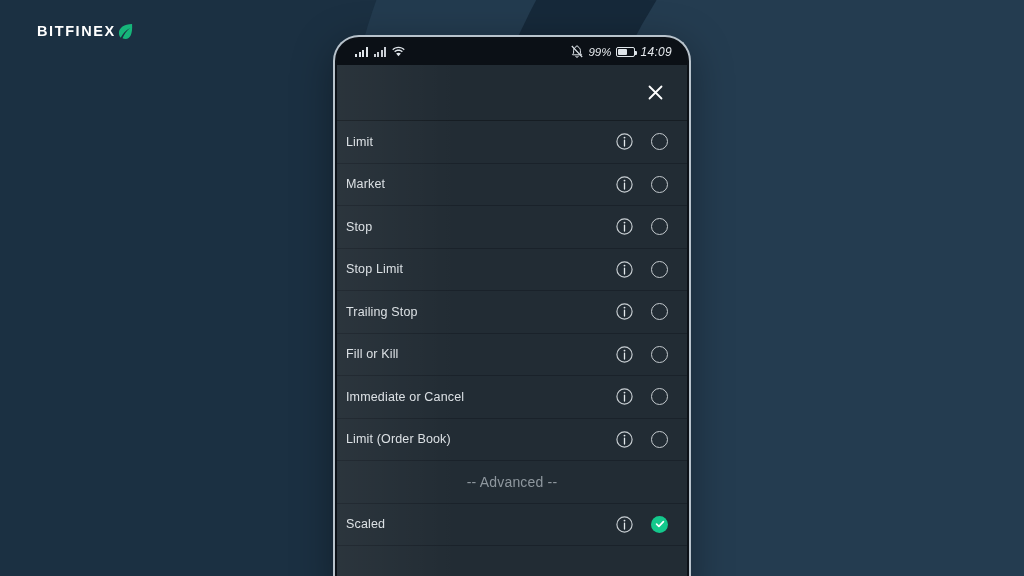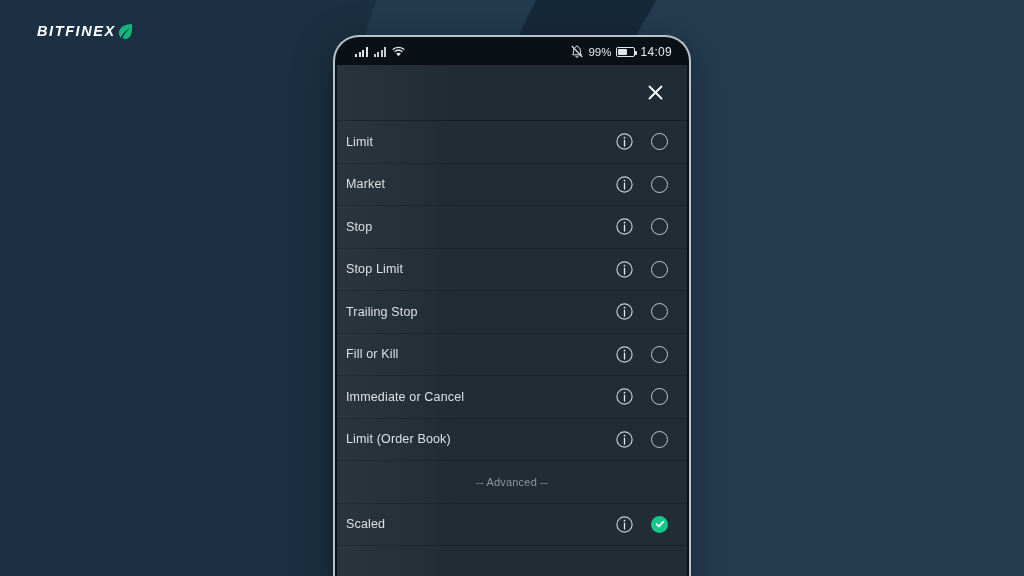--- a/index.html
+++ b/index.html
@@ -58,21 +58,20 @@
     align-items: center;
     gap: 2px;
     z-index: 30;
   }
   .brand-word {
     color: #ffffff;
     font-size: 14.5px;
     font-weight: bold;
     letter-spacing: 1.6px;
     line-height: 1;
-    font-style: italic;
   }
   .brand-leaf { width: 15px; height: 16px; display: block; }
 
   
   .phone {
     position: absolute;
     left: 333px;
     top: 35px;
     width: 358px;
     height: 560px;
@@ -97,21 +96,21 @@
   .statusbar {
     height: 26px;
     background: #0b1016;
     display: flex;
     align-items: center;
     justify-content: space-between;
     padding: 0 15px 0 18px;
     color: #e6eaee;
     font-size: 11px;
   }
-  .sb-left, .sb-right { display: flex; align-items: center; gap: 6px; }
+  .sb-left, .sb-right { display: flex; align-items: center; gap: 6px; font-style: italic; }
   .sb-right { gap: 5px; }
   .sb-time { font-size: 12px; letter-spacing: .3px; text-align: right; }
   .sb-battery-pct { font-size: 11.5px; }
 
   .bars { display: flex; align-items: flex-end; gap: 1.5px; height: 10px; }
   .bars i { display: block; width: 2px; background: #dfe5ea; }
   .bars i:nth-child(1){ height: 3px; }
   .bars i:nth-child(2){ height: 5px; }
   .bars i:nth-child(3){ height: 7.5px; }
   .bars i:nth-child(4){ height: 10px; }
@@ -214,21 +213,21 @@
   .divider-row {
     height: 42.5px;
     display: flex;
     align-items: center;
     justify-content: center;
     border-bottom: 1px solid #1a222a;
     background: #222c34;
   }
   .divider-row span {
     color: #8e979e;
-    font-size: 11px;
+    font-size: 14px;
     letter-spacing: .2px;
   }
 
   .tail-row {
     height: 42.5px;
     background: #222c34;
     border-bottom: 1px solid #1a222a;
   }
 </style>
 </head>

